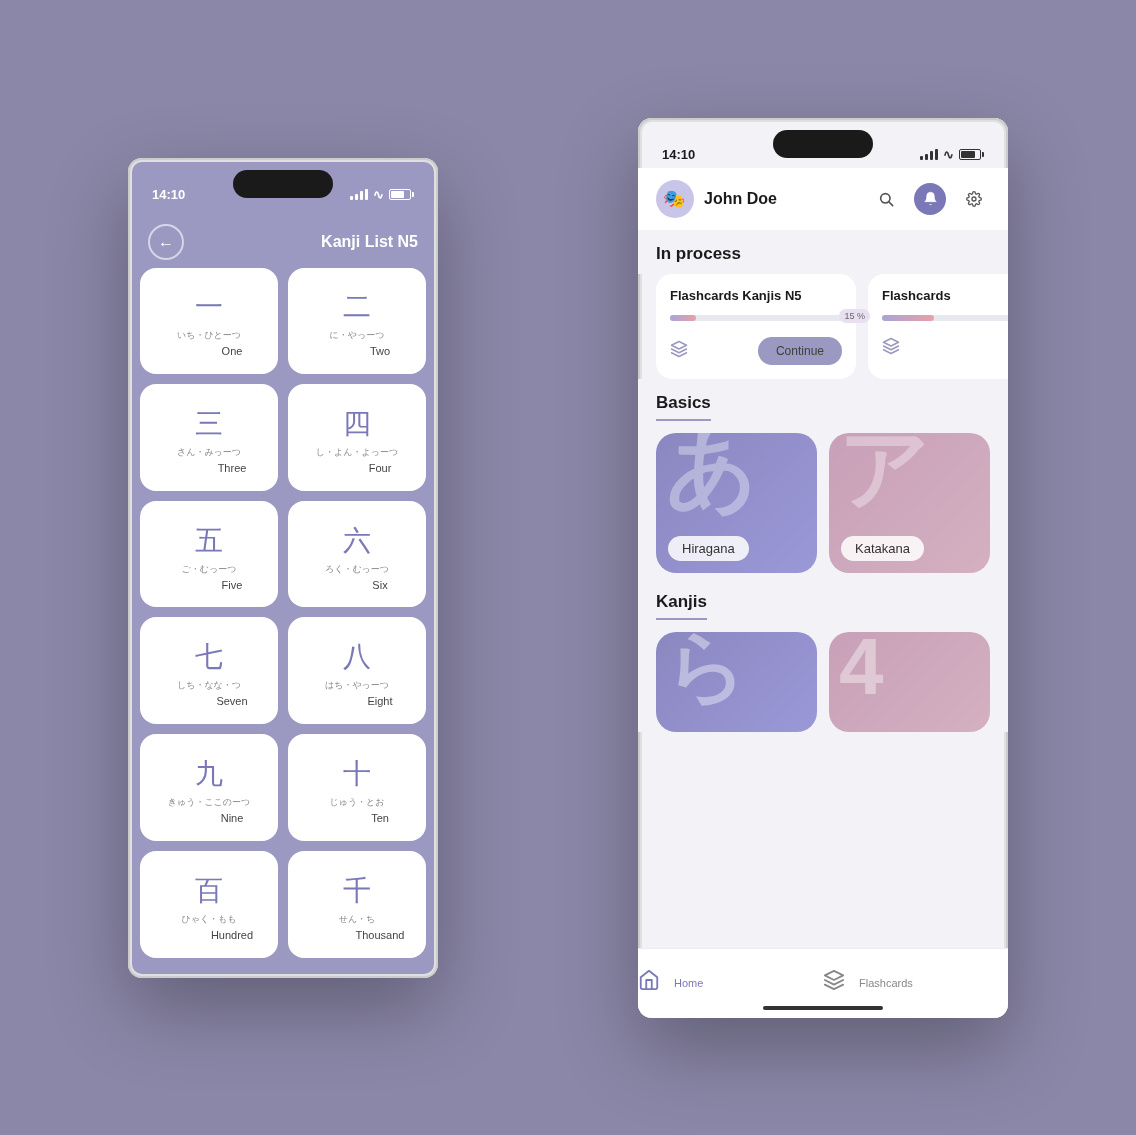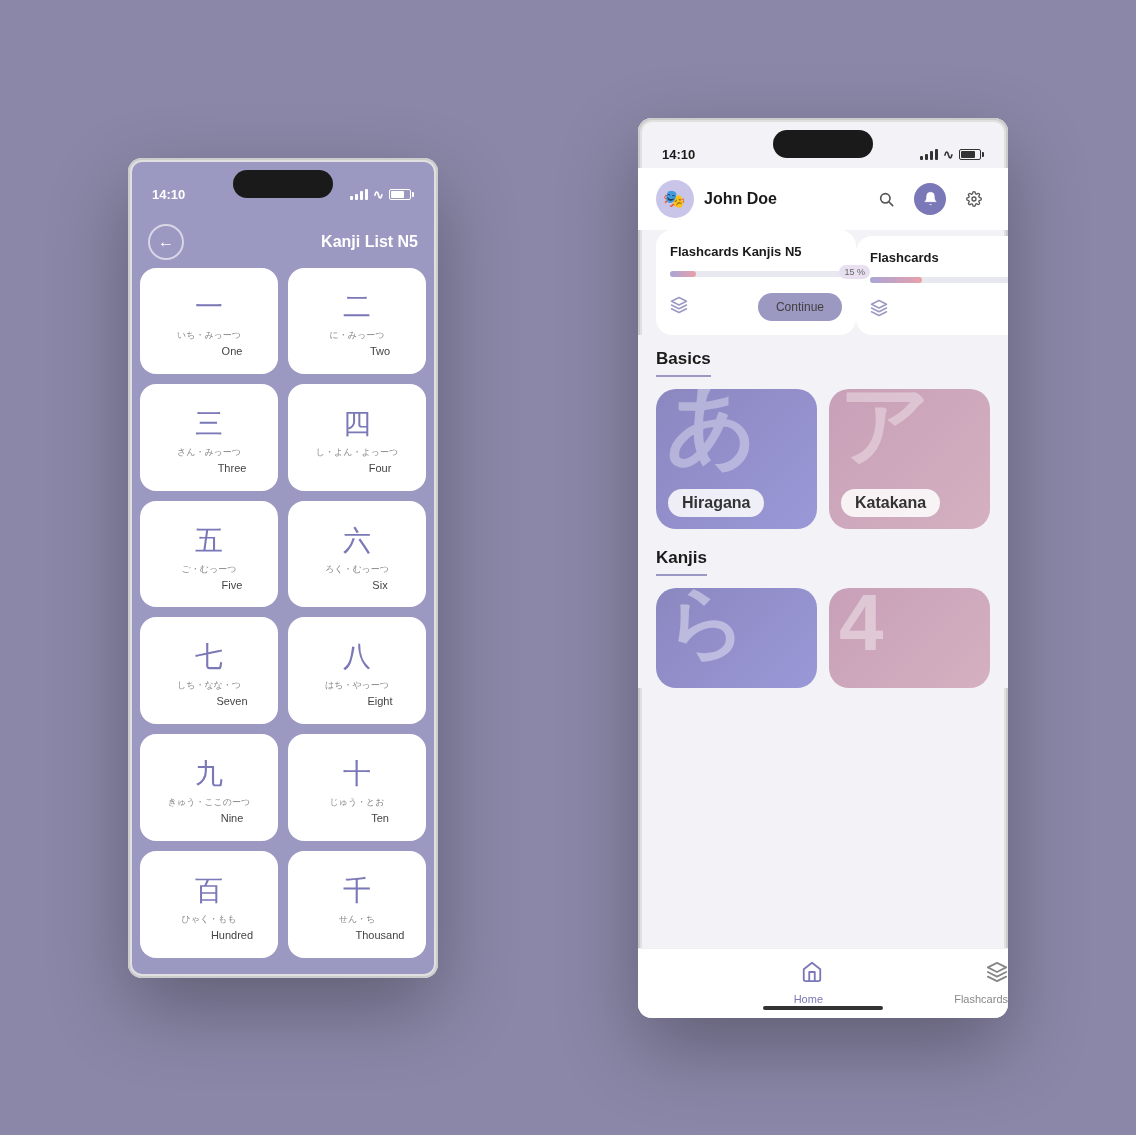--- a/index.html
+++ b/index.html
@@ -229,23 +229,23 @@
       font-size: 17px;
       font-weight: 700;
       color: #1a1a1a;
       padding: 14px 18px 10px;
       background: #f3f3f7;
     }
 
     
     .in-process-row {
       display: flex;
+      gap: 12px;
       padding: 0 18px;
       overflow: hidden;
-      align-items: flex-end;
     }
 
     .process-card {
       background: #fff;
       border-radius: 16px;
       padding: 14px;
       width: 200px;
       flex-shrink: 0;
     }
 
@@ -360,22 +360,22 @@
       color: rgba(255,255,255,0.35);
       top: -10px;
       left: 10px;
       line-height: 1;
     }
 
     .basic-label-tag {
       background: rgba(255,255,255,0.85);
       border-radius: 20px;
       padding: 5px 14px;
-      font-size: 16px;
-      font-weight: 700;
+      font-size: 13px;
+      font-weight: 400;
       color: #333;
       position: relative;
       z-index: 1;
     }
 
     
     .kanjis-section {
       padding: 14px 18px 0;
       background: #f3f3f7;
     }
@@ -423,23 +423,23 @@
       height: 70px;
       background: #fff;
       display: flex;
       align-items: center;
       justify-content: space-around;
       border-top: 1px solid #eee;
     }
 
     .nav-item {
       display: flex;
-      flex-direction: column;
-      align-items: flex-end;
-      gap: 4px;
+      flex-direction: row;
+      align-items: center;
+      gap: 14px;
       flex: 1;
     }
 
     .nav-icon {
       font-size: 22px;
     }
 
     .nav-label {
       font-size: 11px;
       font-weight: 500;
@@ -544,26 +544,26 @@
     <div class="left-header">
       <div class="back-btn">
         <span>←</span>
       </div>
       <span class="left-title">Kanji List N5</span>
     </div>
 
     <div class="kanji-list">
     <div class="kanji-card">
       <span class="kanji-char">一</span>
-      <span class="kanji-reading">いち・みっーつ</span>
+      <span class="kanji-reading">いち・ひとーつ</span>
       <span class="kanji-meaning">One</span>
     </div>
         <div class="kanji-card">
       <span class="kanji-char">二</span>
-      <span class="kanji-reading">に・みっーつ</span>
+      <span class="kanji-reading">に・やっーつ</span>
       <span class="kanji-meaning">Two</span>
     </div>
         <div class="kanji-card">
       <span class="kanji-char">三</span>
       <span class="kanji-reading">さん・みっーつ</span>
       <span class="kanji-meaning">Three</span>
     </div>
         <div class="kanji-card">
       <span class="kanji-char">四</span>
       <span class="kanji-reading">し・よん・よっーつ</span>
@@ -656,20 +656,21 @@
           </div>
           <div class="header-icon plain">
             <svg width="16" height="16" viewBox="0 0 24 24" fill="none" stroke="#555" stroke-width="2" stroke-linecap="round">
                 <path d="M12 15a3 3 0 1 0 0-6 3 3 0 0 0 0 6z"></path>
                 <path d="M19.4 15a1.65 1.65 0 0 0 .33 1.82l.06.06a2 2 0 0 1-2.83 2.83l-.06-.06a1.65 1.65 0 0 0-1.82-.33 1.65 1.65 0 0 0-1 1.51V21a2 2 0 0 1-4 0v-.09A1.65 1.65 0 0 0 9 19.4a1.65 1.65 0 0 0-1.82.33l-.06.06a2 2 0 0 1-2.83-2.83l.06-.06A1.65 1.65 0 0 0 4.68 15a1.65 1.65 0 0 0-1.51-1H3a2 2 0 0 1 0-4h.09A1.65 1.65 0 0 0 4.6 9a1.65 1.65 0 0 0-.33-1.82l-.06-.06a2 2 0 0 1 2.83-2.83l.06.06A1.65 1.65 0 0 0 9 4.68a1.65 1.65 0 0 0 1-1.51V3a2 2 0 0 1 4 0v.09a1.65 1.65 0 0 0 1 1.51 1.65 1.65 0 0 0 1.82-.33l.06-.06a2 2 0 0 1 2.83 2.83l-.06.06A1.65 1.65 0 0 0 19.4 9a1.65 1.65 0 0 0 1.51 1H21a2 2 0 0 1 0 4h-.09a1.65 1.65 0 0 0-1.51 1z"></path>
               </svg>
           </div>
         </div>
       </div>
 
+      <div class="section-title">In process</div>
       <div class="in-process-row">
         <div class="process-card">
           <div class="process-card-title">Flashcards Kanjis N5</div>
           <div class="progress-wrapper">
             <div class="progress-bar-track">
               <div class="progress-bar-fill" style="width:15%"></div>
             </div>
             <span class="progress-label">15 %</span>
           </div>
           <div class="card-footer">

